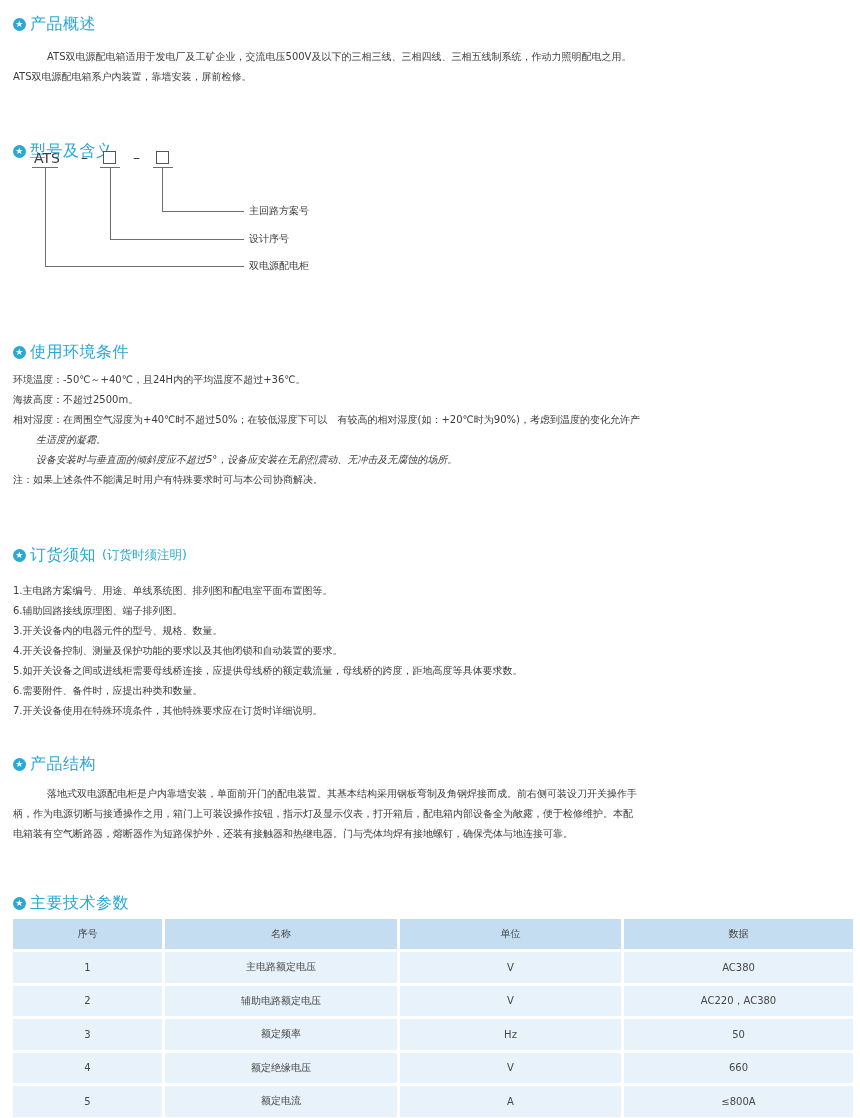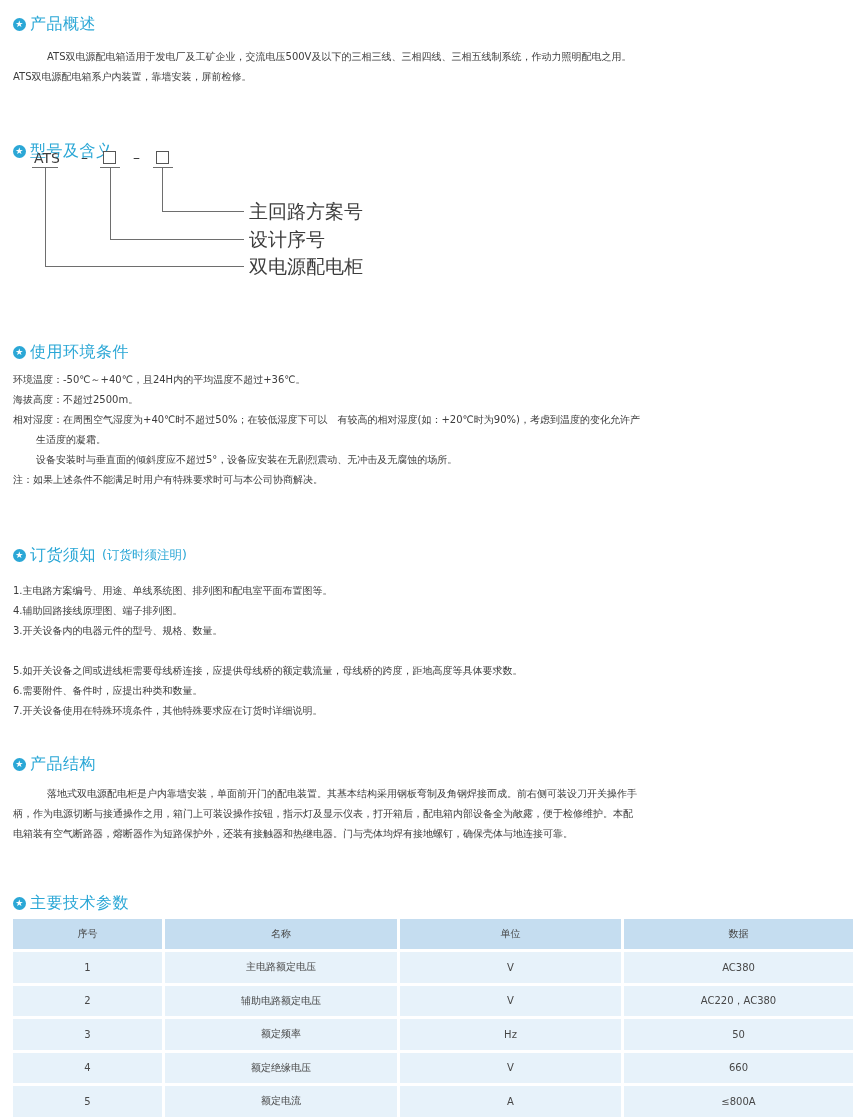--- a/index.html
+++ b/index.html
@@ -57,37 +57,37 @@
     position:absolute;
     left:13px;
     right:0;
     line-height:20px;
     font-size:10px;
     white-space:nowrap;
     overflow:hidden;
     color:var(--text);
   }
   .indent-2em{padding-left:34px;}
-  .indent-sm{padding-left:23px;}
+  .indent-sm{padding-left:23px;font-style:italic;}
   
   .diagram{
     position:absolute;
     left:0;top:145px;
     width:430px;height:140px;
   }
   .diagram .dtext{
     position:absolute;
     font-size:14px;
     line-height:16px;
     color:var(--text);
     white-space:nowrap;
   }
   .diagram .dlabel{
     position:absolute;
-    font-size:19px;
+    font-size:10px;
     line-height:18px;
     color:var(--text);
     white-space:nowrap;
   }
   .diagram .dbox{
     position:absolute;
     width:11px;height:11px;
     border:1.5px solid #555;
     background:#fff;
   }
@@ -177,22 +177,23 @@
   <div class="tline" style="top:470px">注：如果上述条件不能满足时用户有特殊要求时可与本公司协商解决。</div>
 
   <div class="sec-header" style="top:544px">
     <span class="sec-icon">
         <span class="star">★</span>
       </span>
     <span>订货须知</span>
     <span class="sec-sub">(订货时须注明)</span>
   </div>
   <div class="tline" style="top:581px">1.主电路方案编号、用途、单线系统图、排列图和配电室平面布置图等。</div>
-  <div class="tline" style="top:601px">4.辅助回路接线原理图、端子排列图。</div>
+  <div class="tline" style="top:601px">6.辅助回路接线原理图、端子排列图。</div>
   <div class="tline" style="top:621px">3.开关设备内的电器元件的型号、规格、数量。</div>
+  <div class="tline" style="top:641px">4.开关设备控制、测量及保护功能的要求以及其他闭锁和自动装置的要求。</div>
   <div class="tline" style="top:661px">5.如开关设备之间或进线柜需要母线桥连接，应提供母线桥的额定载流量，母线桥的跨度，距地高度等具体要求数。</div>
   <div class="tline" style="top:681px">6.需要附件、备件时，应提出种类和数量。</div>
   <div class="tline" style="top:701px">7.开关设备使用在特殊环境条件，其他特殊要求应在订货时详细说明。</div>
 
   <div class="sec-header" style="top:753px">
     <span class="sec-icon">
         <span class="star">★</span>
       </span>
     <span>产品结构</span>
   </div>

